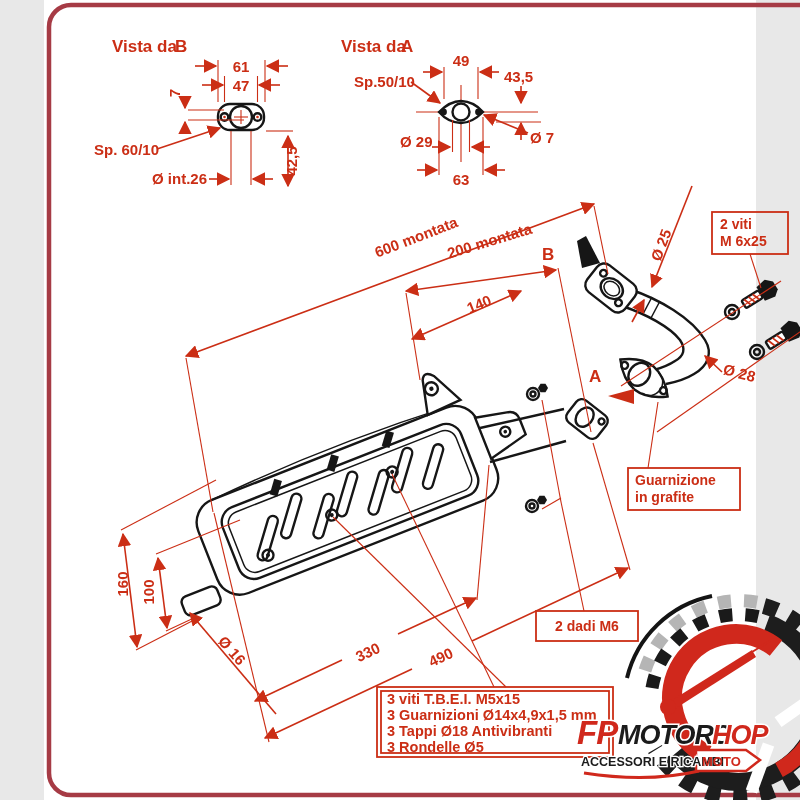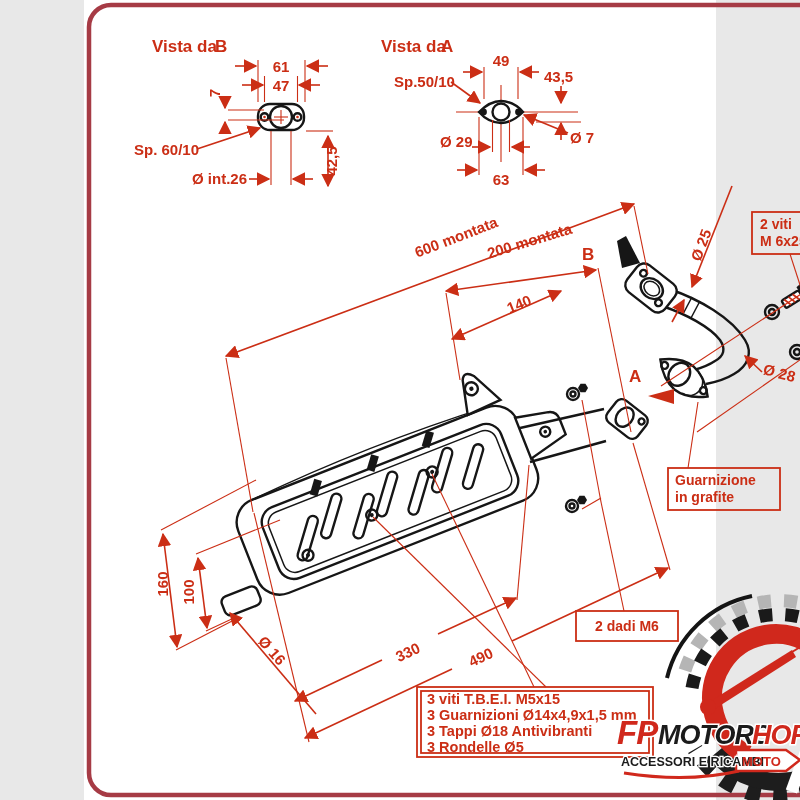--- a/index.html
+++ b/index.html
@@ -1,16 +1,16 @@
 <!DOCTYPE html>
 <html><head>
 <meta charset="utf-8">
 <style>
   html,body{margin:0;padding:0;background:#e8e8e8;}
-  .page{width:632px;height:800px;background:#ffffff;position:relative;margin:0 auto;
+  .page{width:712px;height:800px;background:#ffffff;position:relative;margin:0 auto;
         font-family:"Liberation Sans", sans-serif;}
   svg{position:absolute;left:0;top:0;}
   
   .bk{stroke:#161616;stroke-width:2.4;fill:#ffffff;}
   .bkl{stroke:#161616;stroke-width:2.4;fill:none;}
   .bkt{stroke:#161616;stroke-width:1.5;fill:none;}
   .bkf{fill:#161616;stroke:none;}
   
   .dl{stroke:#cb2e15;stroke-width:1.6;fill:none;}
   .xl{stroke:#cb2e15;stroke-width:1.1;fill:none;}

